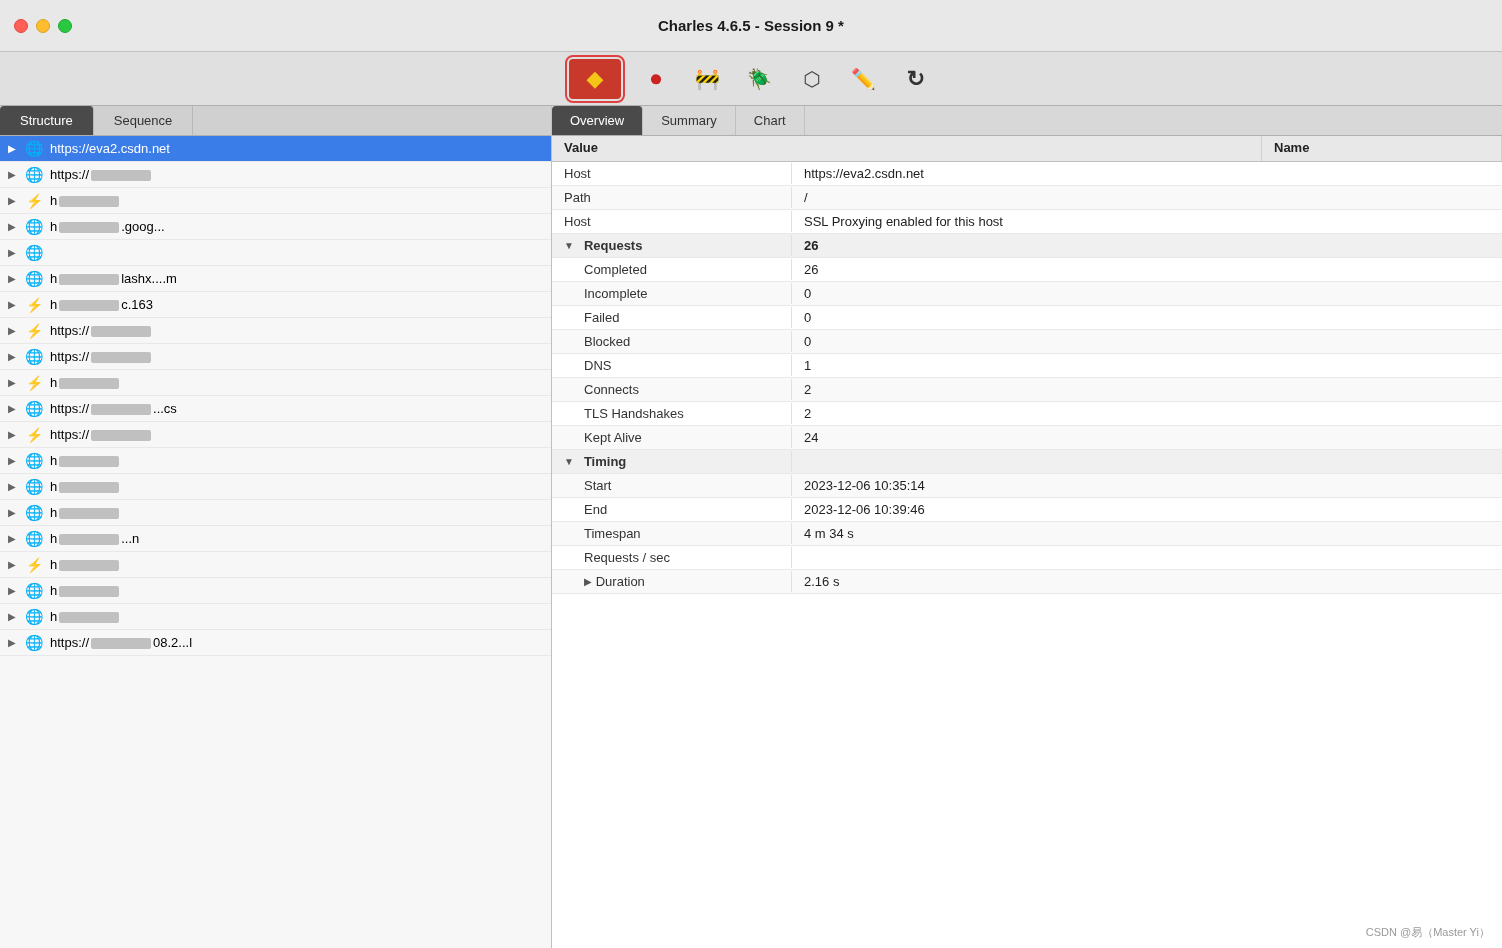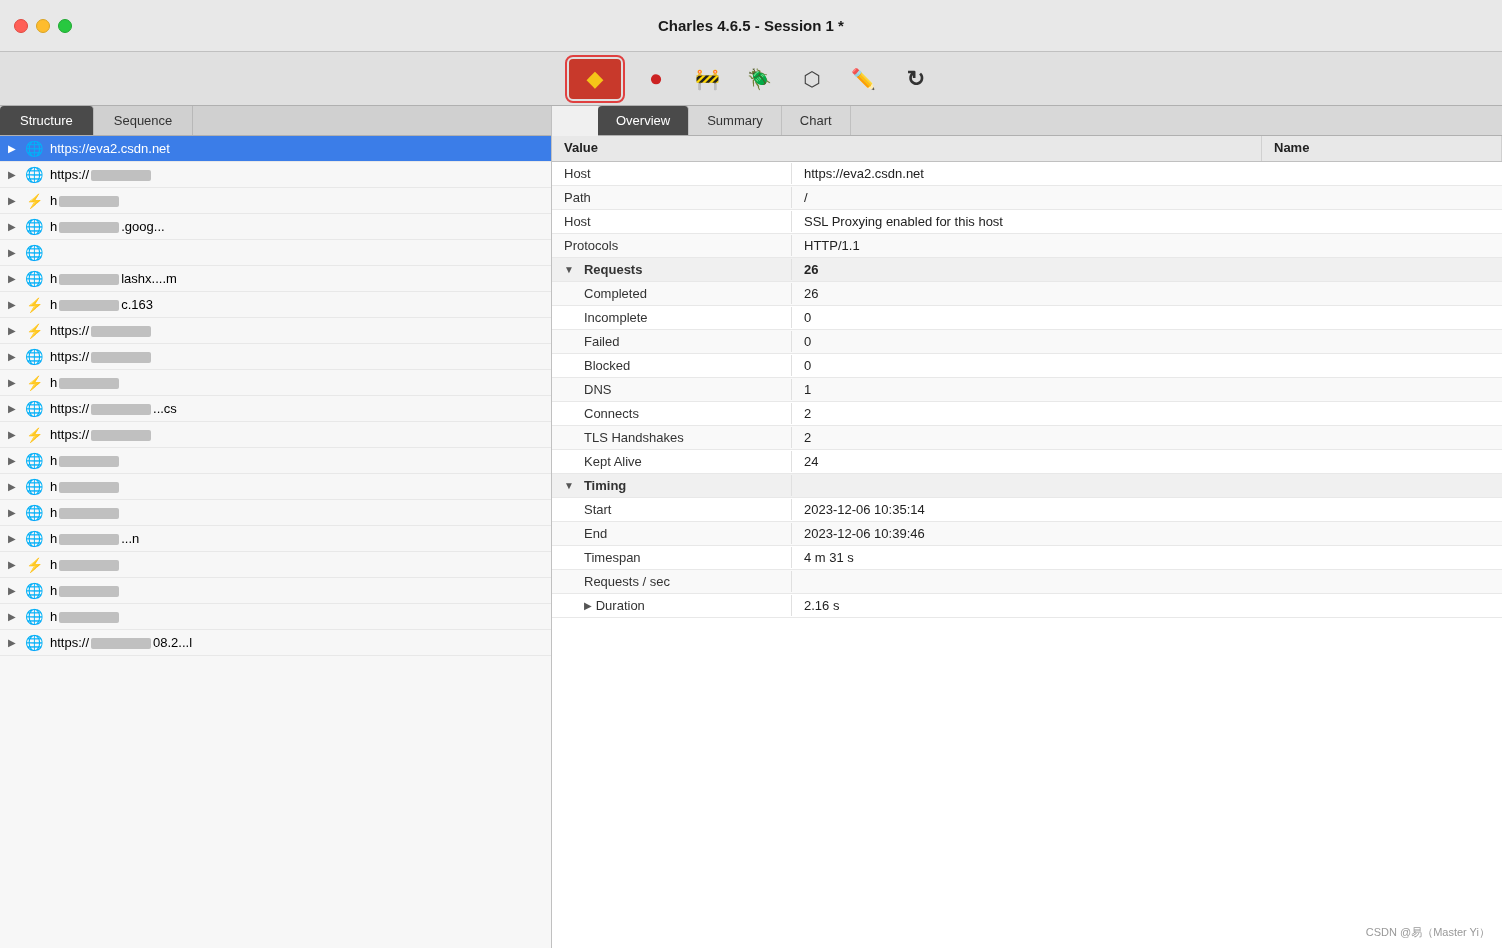--- a/index.html
+++ b/index.html
@@ -160,21 +160,20 @@
       flex-direction: column;
       background: #f0f0f0;
     }
 
     
     .right-tab-bar {
       display: flex;
       background: #d8d8d8;
       border-bottom: 1px solid #b0b0b0;
       height: 30px;
-      margin-left: 46px;
     }
     .right-tab {
       padding: 5px 18px;
       cursor: pointer;
       font-size: 13px;
       font-weight: 500;
       color: #333;
       display: flex;
       align-items: center;
       border-right: 1px solid #c0c0c0;
@@ -260,21 +259,21 @@
   </style>
 </head>
 <body>
 
 <div class="titlebar">
   <div class="traffic-lights">
     <div class="tl tl-close"></div>
     <div class="tl tl-min"></div>
     <div class="tl tl-max"></div>
   </div>
-  <span class="titlebar-title">Charles 4.6.5 - Session 1 *</span>
+  <span class="titlebar-title">Charles 4.6.5 - Session 9 *</span>
 </div>
 
 <div class="toolbar">
 
   <div class="toolbar-btn-wrap">
     <button class="toolbar-btn" style="background: #c8392b; border-radius:4px; width:52px; height:40px;">
       <span style="color: #f5c518; font-size:22px;">◆</span>
     </button>
   </div>
   <button class="toolbar-btn" style="font-size:22px; color:#cc2222;">
@@ -481,24 +480,20 @@
       <div class="td-value">https://eva2.csdn.net</div>
     </div>
         <div class="table-row">
       <div class="td-name ">Path</div>
       <div class="td-value">/</div>
     </div>
         <div class="table-row">
       <div class="td-name ">Host</div>
       <div class="td-value">SSL Proxying enabled for this host</div>
     </div>
-        <div class="table-row">
-      <div class="td-name ">Protocols</div>
-      <div class="td-value">HTTP/1.1</div>
-    </div>
         <div class="table-row section-header">
       <div class="td-name" style="display:flex;align-items:center;gap:4px;">
         <span class="section-chevron">▼</span>
         <span class="section-label">Requests</span>
       </div>
       <div class="td-value">26</div>
     </div>
         <div class="table-row">
       <div class="td-name indented">Completed</div>
       <div class="td-value">26</div>
@@ -541,21 +536,21 @@
         <div class="table-row">
       <div class="td-name indented">Start</div>
       <div class="td-value">2023-12-06 10:35:14</div>
     </div>
         <div class="table-row">
       <div class="td-name indented">End</div>
       <div class="td-value">2023-12-06 10:39:46</div>
     </div>
         <div class="table-row">
       <div class="td-name indented">Timespan</div>
-      <div class="td-value">4 m 31 s</div>
+      <div class="td-value">4 m 34 s</div>
     </div>
         <div class="table-row">
       <div class="td-name indented">Requests / sec</div>
     </div>
         <div class="table-row">
       <div class="td-name indented" style="display:flex;align-items:center;gap:4px;">
         <span style="font-size:10px;color:#555;">▶</span>
         Duration
       </div>
       <div class="td-value">2.16 s</div>

